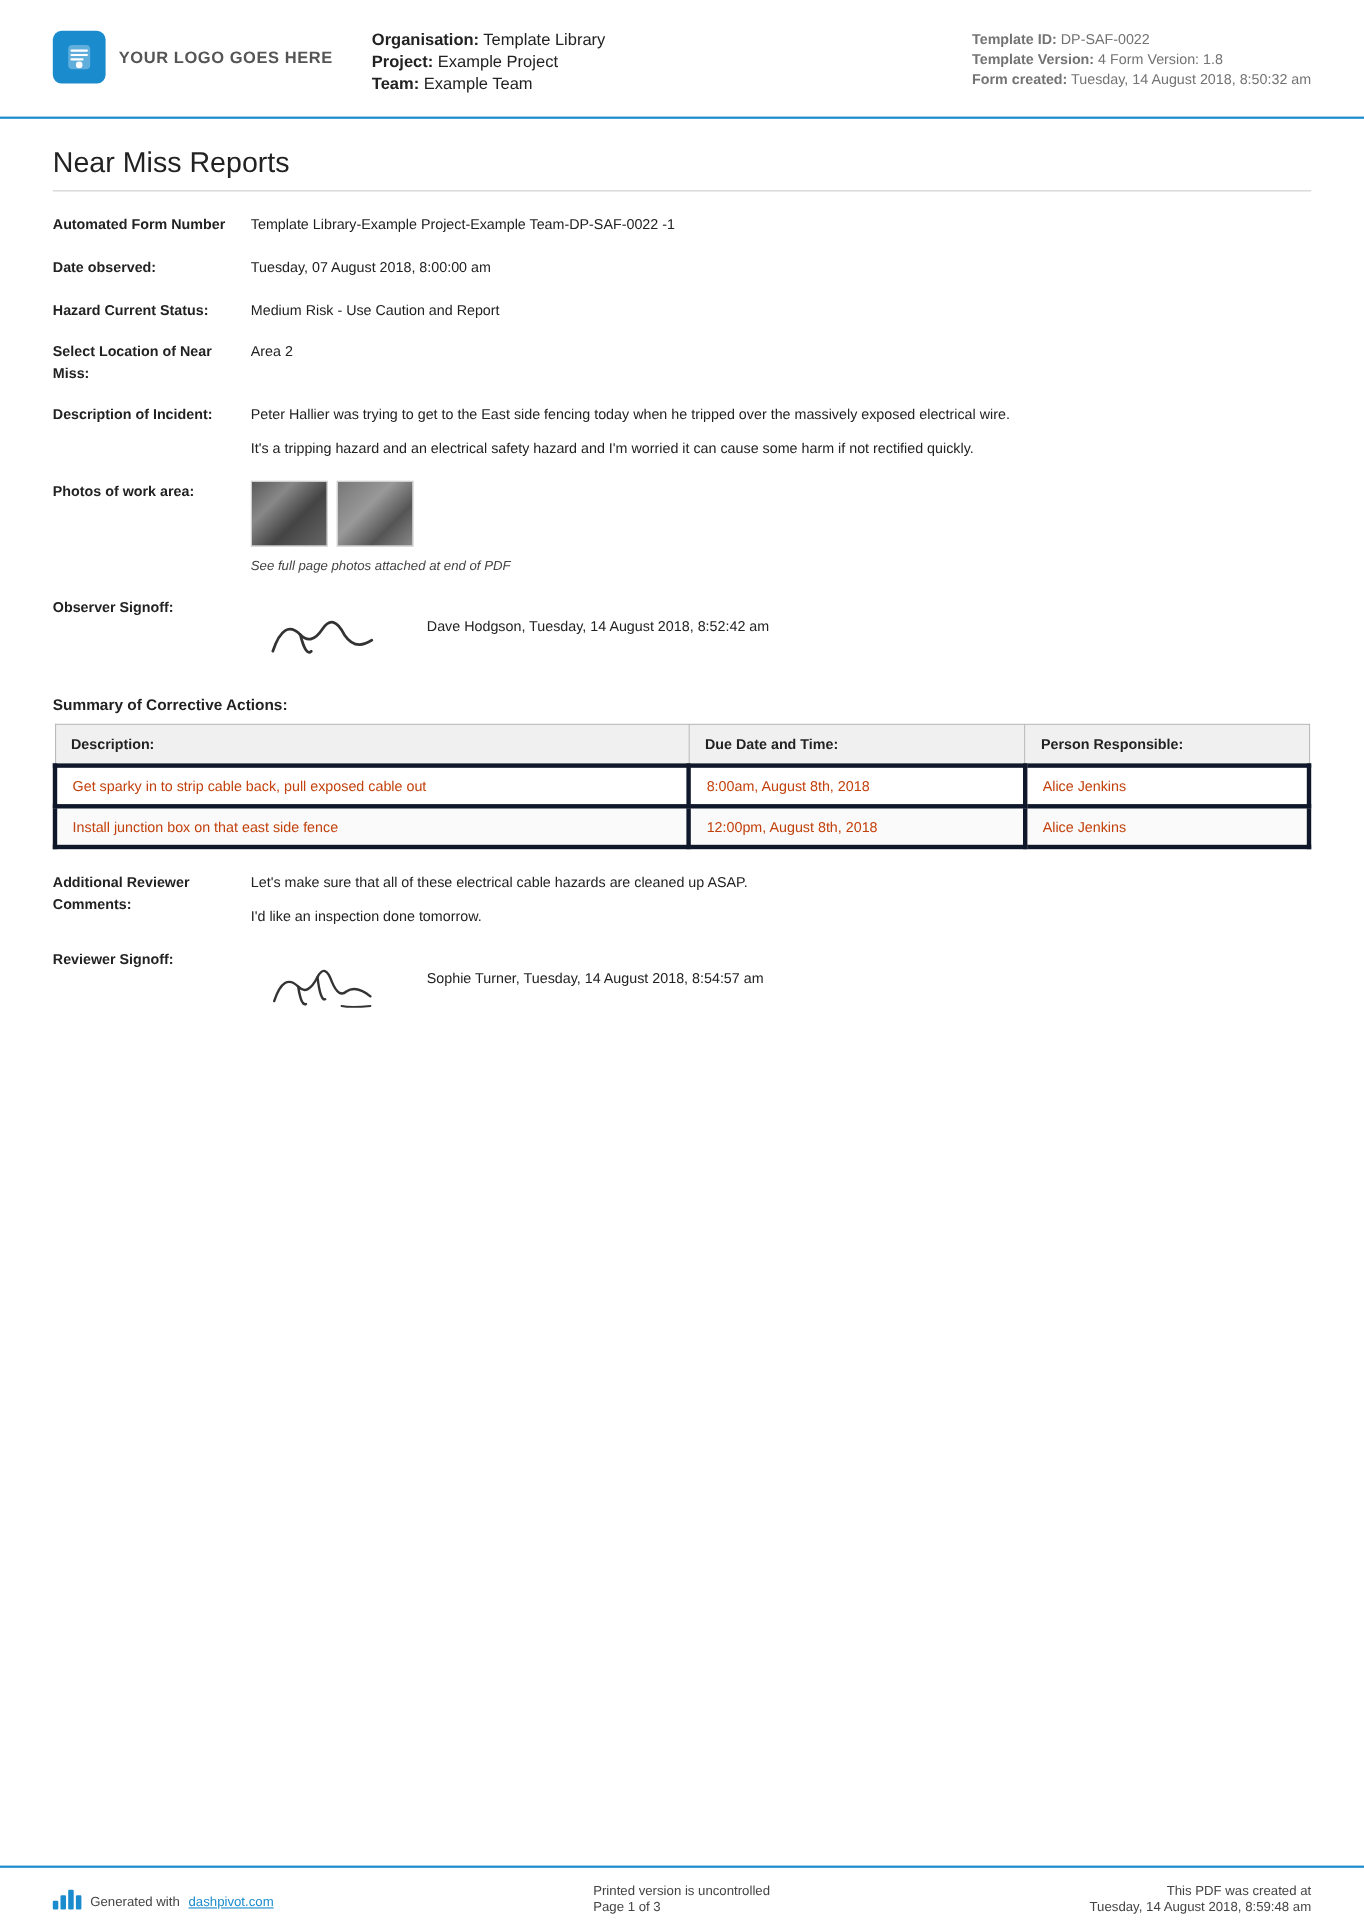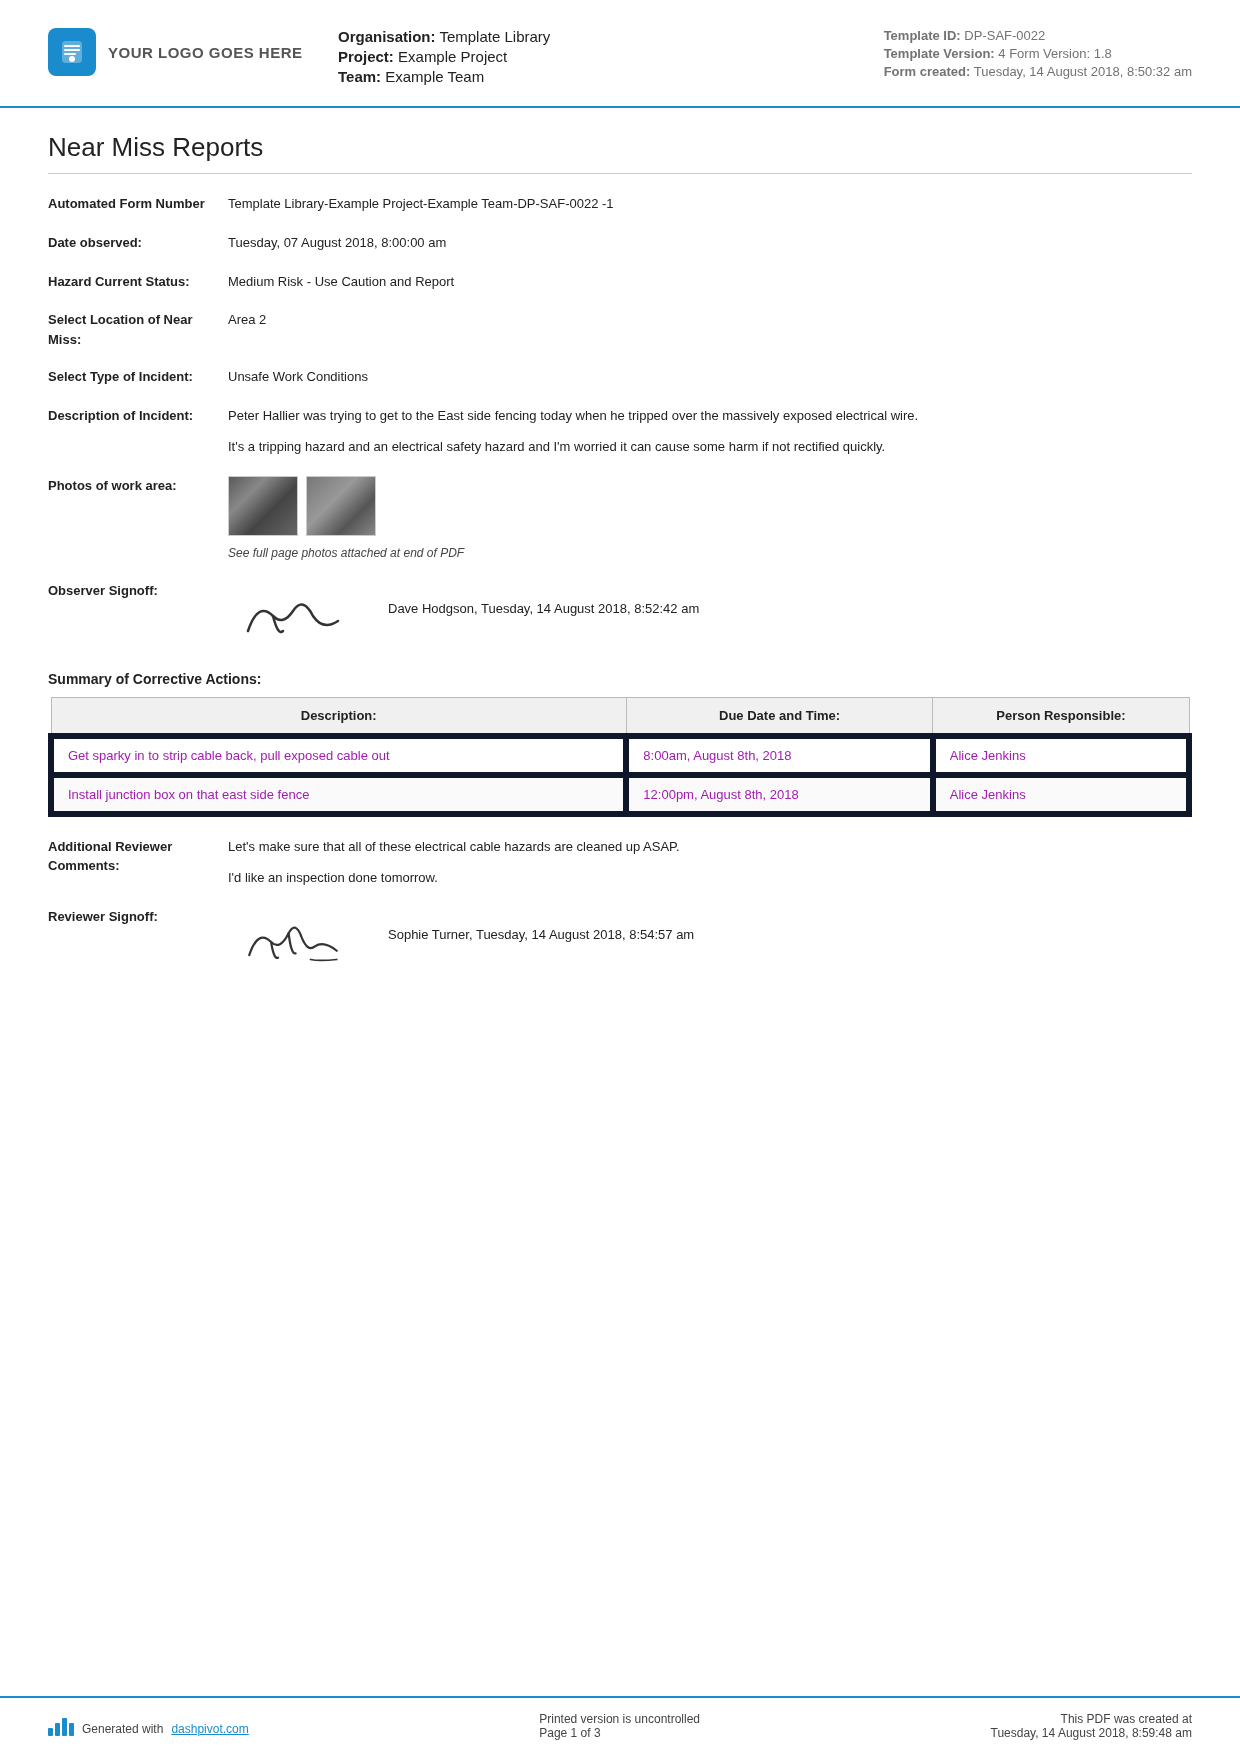--- a/index.html
+++ b/index.html
@@ -178,28 +178,28 @@
     .corrective-table {
       width: 100%;
       border-collapse: collapse;
       font-size: 13px;
       border: 1px solid #bbb;
     }
     .corrective-table th {
       background: #f0f0f0;
       border: 1px solid #bbb;
       padding: 10px 14px;
-      text-align: center;
+      text-align: left;
       font-weight: bold;
       color: #222;
     }
     .corrective-table td {
-      border: 6px solid #0f172a;
+      border: 4px solid #0f172a;
       padding: 9px 14px;
-      color: #a21caf;
+      color: #c2410c;
       vertical-align: top;
     }
     .corrective-table tr:nth-child(even) td {
       background: #fafafa;
     }
 
     
     .footer {
       border-top: 2px solid #1a8ccd;
       padding: 14px 48px;
@@ -320,26 +320,20 @@
       <div class="field-value">Medium Risk - Use Caution and Report</div>
     </div>
 
     <div class="form-field">
       <div class="field-label">
         <span>Select Location of Near Miss:</span>
       </div>
       <div class="field-value">Area 2</div>
     </div>
 
-    <div class="form-field">
-      <div class="field-label">
-        <span>Select Type of Incident:</span>
-      </div>
-      <div class="field-value">Unsafe Work Conditions</div>
-    </div>
 
     <div class="form-field">
       <div class="field-label">Description of Incident:</div>
       <div class="field-value">
         <p>Peter Hallier was trying to get to the East side fencing today when he tripped over the massively exposed electrical wire.</p>
         <p>It's a tripping hazard and an electrical safety hazard and I'm worried it can cause some harm if not rectified quickly.</p>
       </div>
     </div>
 
     <div class="form-field">

